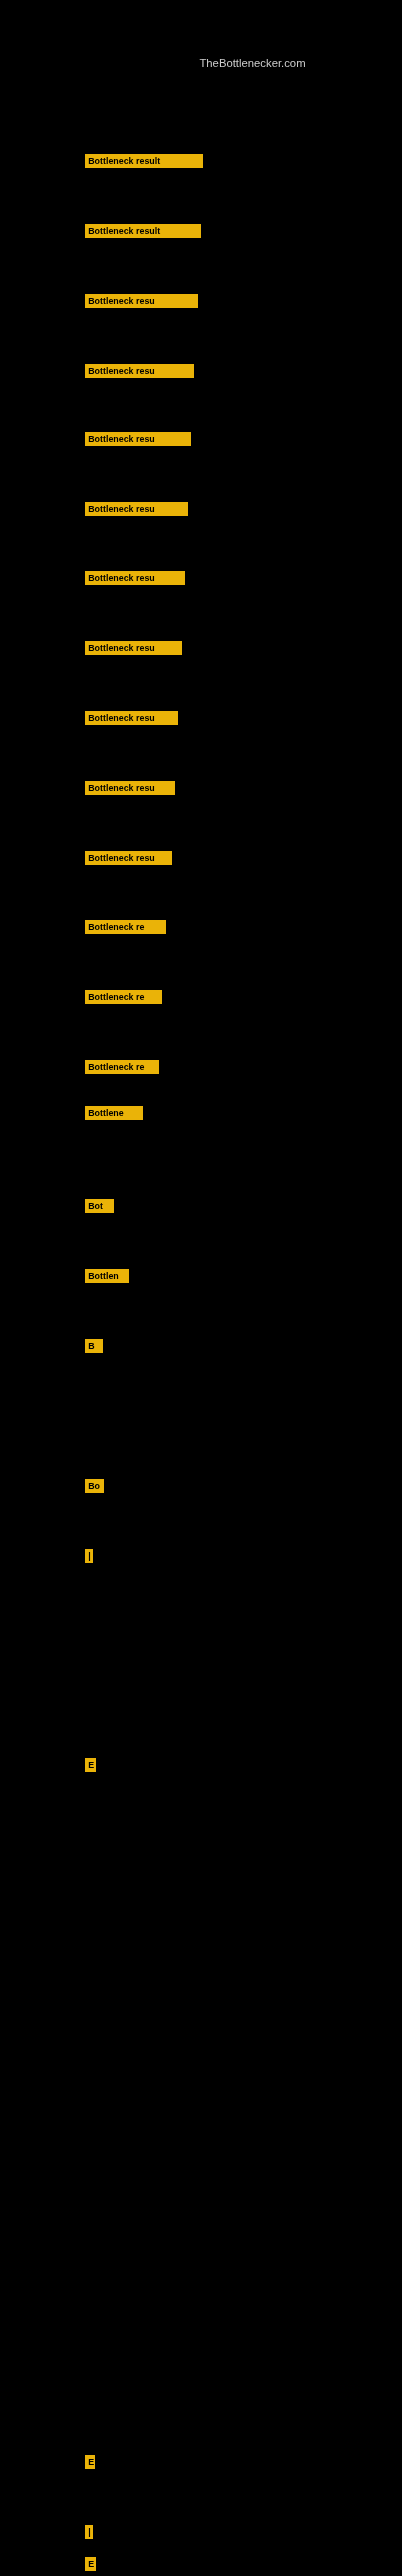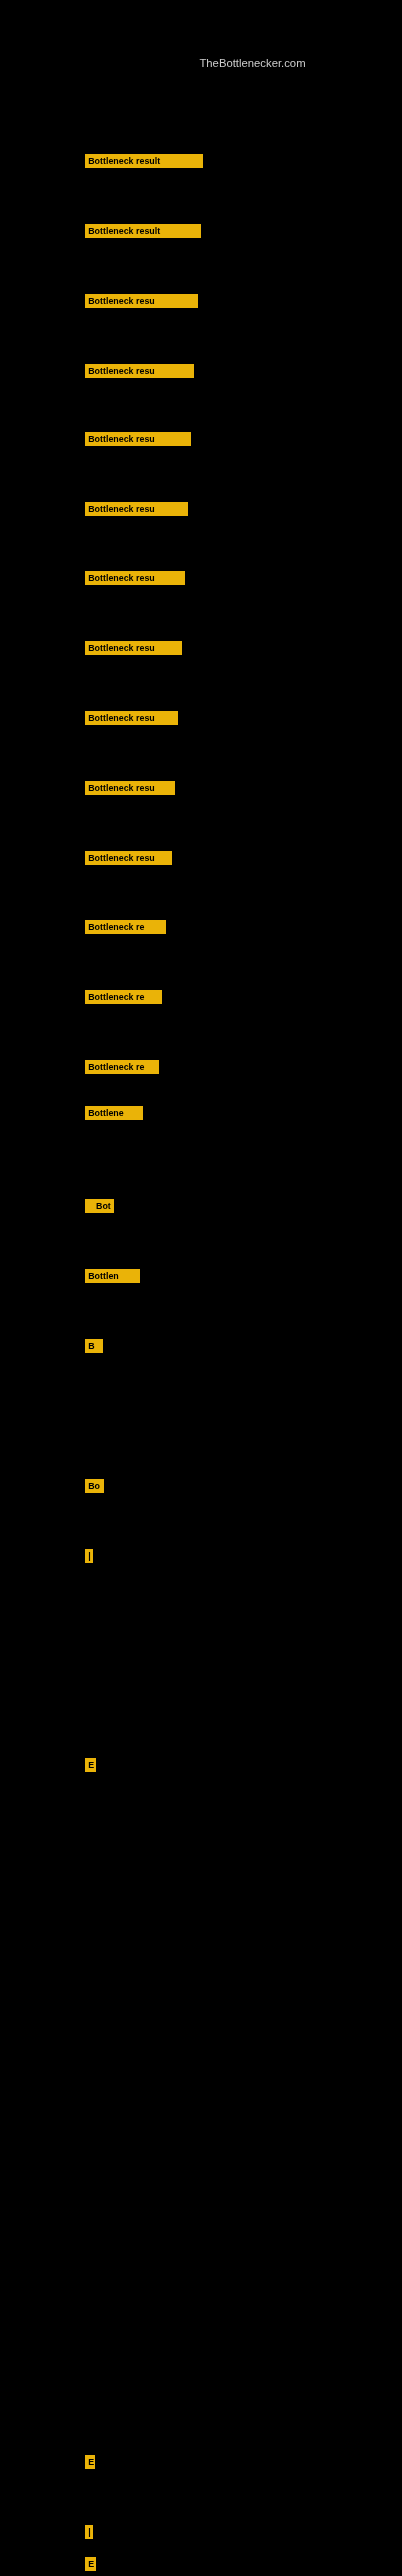--- a/index.html
+++ b/index.html
@@ -87,24 +87,24 @@
     <div class="row-container" style="top: 880px;">
       <div class="bottleneck-bar" style="width: 77px;">Bottleneck re</div>
     </div>
     <div class="row-container" style="top: 950px;">
       <div class="bottleneck-bar" style="width: 74px;">Bottleneck re</div>
     </div>
     <div class="row-container" style="top: 996px;">
       <div class="bottleneck-bar" style="width: 58px;">Bottlene</div>
     </div>
     <div class="row-container" style="top: 1089px;">
-      <div class="bottleneck-bar" style="width: 29px; text-align: right;">Bot</div>
+      <div class="bottleneck-bar" style="width: 29px;">Bot</div>
     </div>
     <div class="row-container" style="top: 1159px;">
-      <div class="bottleneck-bar" style="width: 55px;">Bottlen</div>
+      <div class="bottleneck-bar" style="width: 44px;">Bottlen</div>
     </div>
     <div class="row-container" style="top: 1229px;">
       <div class="bottleneck-bar" style="width: 17.7px;">B</div>
     </div>
     <div class="row-container" style="top: 1369px;">
       <div class="bottleneck-bar" style="width: 19.3px;">Bo</div>
     </div>
     <div class="row-container" style="top: 1439px;">
       <div class="bottleneck-bar" style="width: 8px;">|</div>
     </div>

